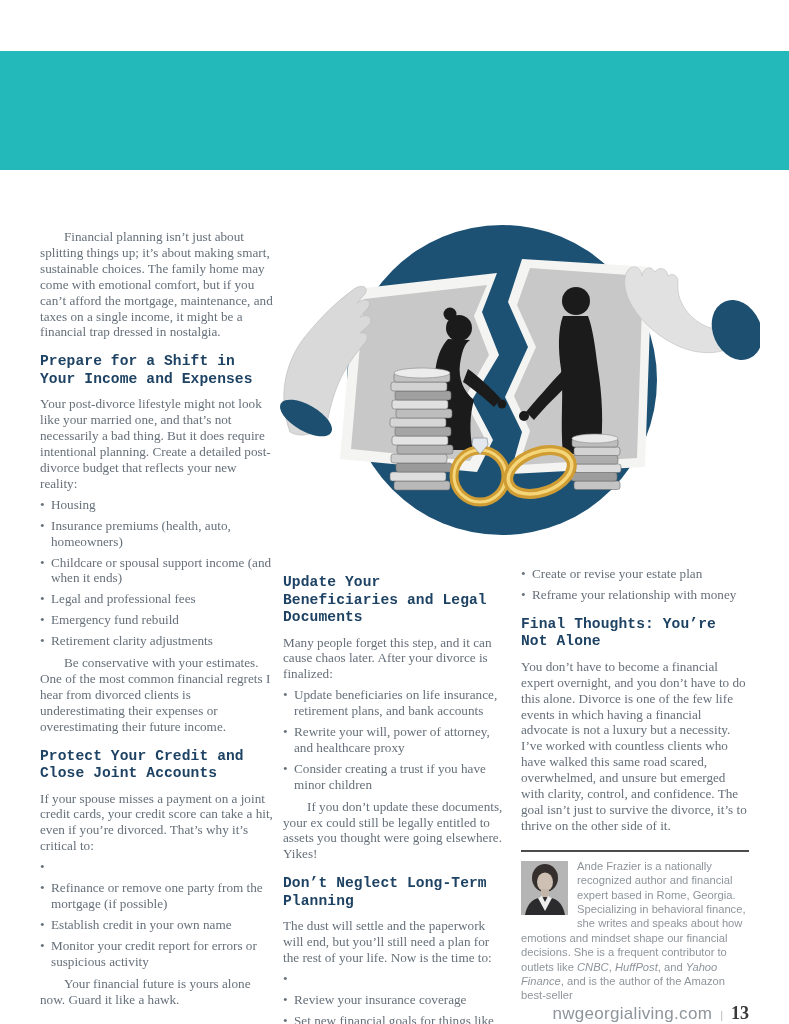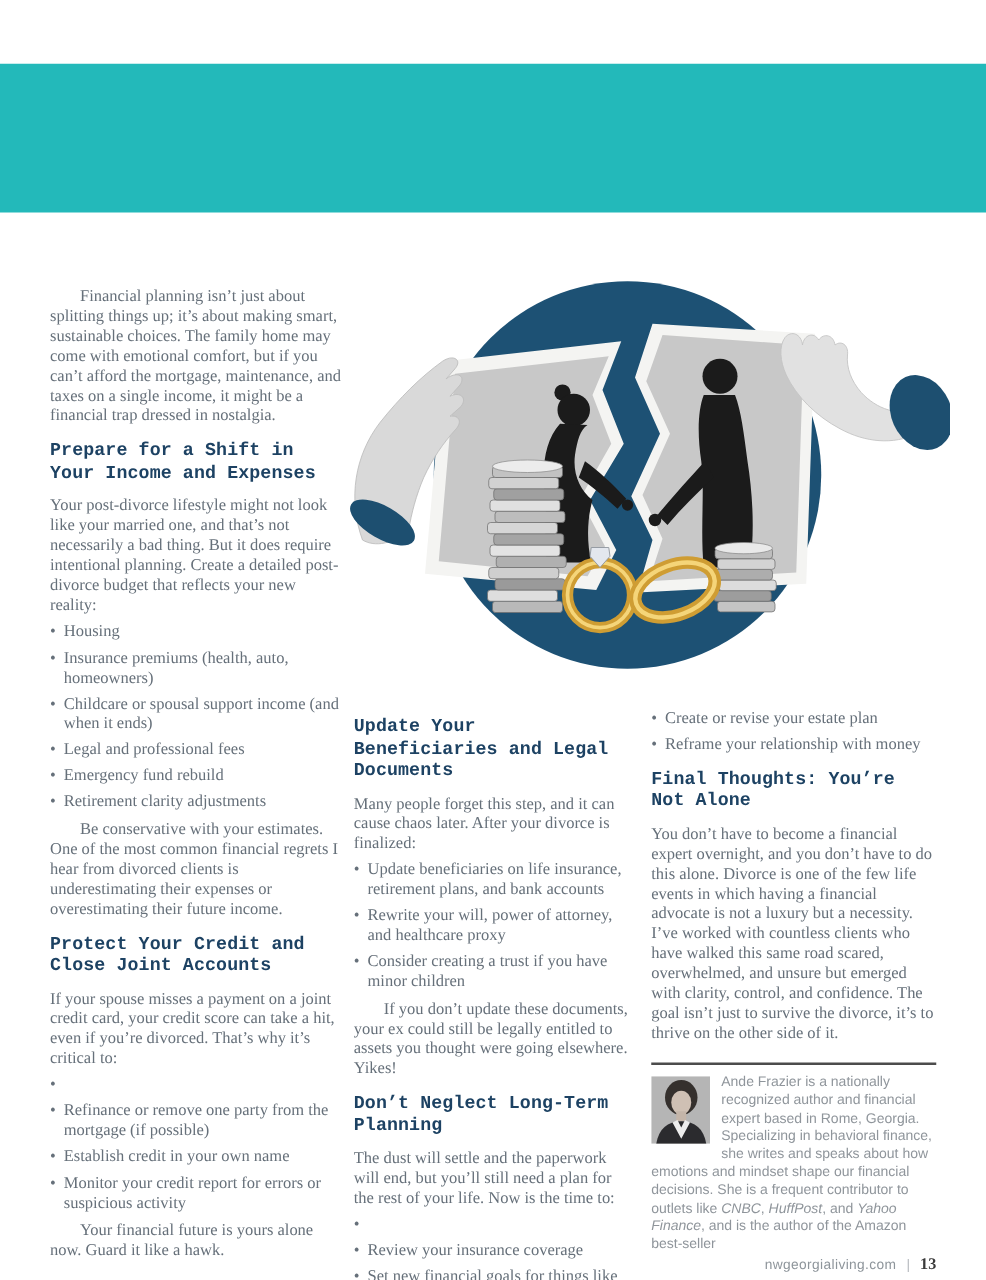--- a/index.html
+++ b/index.html
@@ -29,23 +29,23 @@
   
   .bio{margin-top:16px;border-top:2px solid #4c4c4c;padding-top:7px;
        font-family:"Liberation Sans",sans-serif;font-size:11.2px;line-height:14.4px;
        color:var(--bio-text);}
   .bio-photo{float:left;width:47px;height:54px;margin:2px 9px 2px 0;}
   .bio i{font-style:italic;}
 
   
   .footer{position:absolute;right:40px;top:991px;display:flex;align-items:baseline;gap:8px;
           font-family:"Liberation Sans",sans-serif;}
-  .footer .site{color:#8e959b;font-size:11px;letter-spacing:.3px;}
+  .footer .site{color:#8e959b;font-size:17px;letter-spacing:.3px;}
   .footer .sep{color:#b5b9bd;font-size:11px;}
-  .footer .pagenum{color:#3a3a3a;font-size:13px;font-weight:bold;font-family:"Liberation Serif",serif;}
+  .footer .pagenum{color:#3a3a3a;font-size:18px;font-weight:bold;font-family:"Liberation Serif",serif;}
 </style>
 </head>
 <body>
 
 <div class="page">
 
   <div class="teal-band"></div>
 
   <div class="illus">
     <svg width="482" height="345" viewBox="0 0 482 345">
@@ -148,21 +148,21 @@
       <div class="li">
         <span class="bullet">•</span>
         <span>Emergency fund rebuild</span>
       </div>
       <div class="li">
         <span class="bullet">•</span>
         <span>Retirement clarity adjustments</span>
       </div>
       <div class="p indent">Be conservative with your estimates. One of the most common financial regrets I hear from divorced clients is underestimating their expenses or overestimating their future income.</div>
       <div class="h">Protect Your Credit and Close Joint Accounts</div>
-      <div class="p">If your spouse misses a payment on a joint credit card, your credit score can take a hit, even if you’re divorced. That’s why it’s critical to:</div>
+      <div class="p">If your spouse misses a payment on a joint credit cards, your credit score can take a hit, even if you’re divorced. That’s why it’s critical to:</div>
       <div class="li">
         <span class="bullet">•</span>
       </div>
       <div class="li">
         <span class="bullet">•</span>
         <span>Refinance or remove one party from the mortgage (if possible)</span>
       </div>
       <div class="li">
         <span class="bullet">•</span>
         <span>Establish credit in your own name</span>

